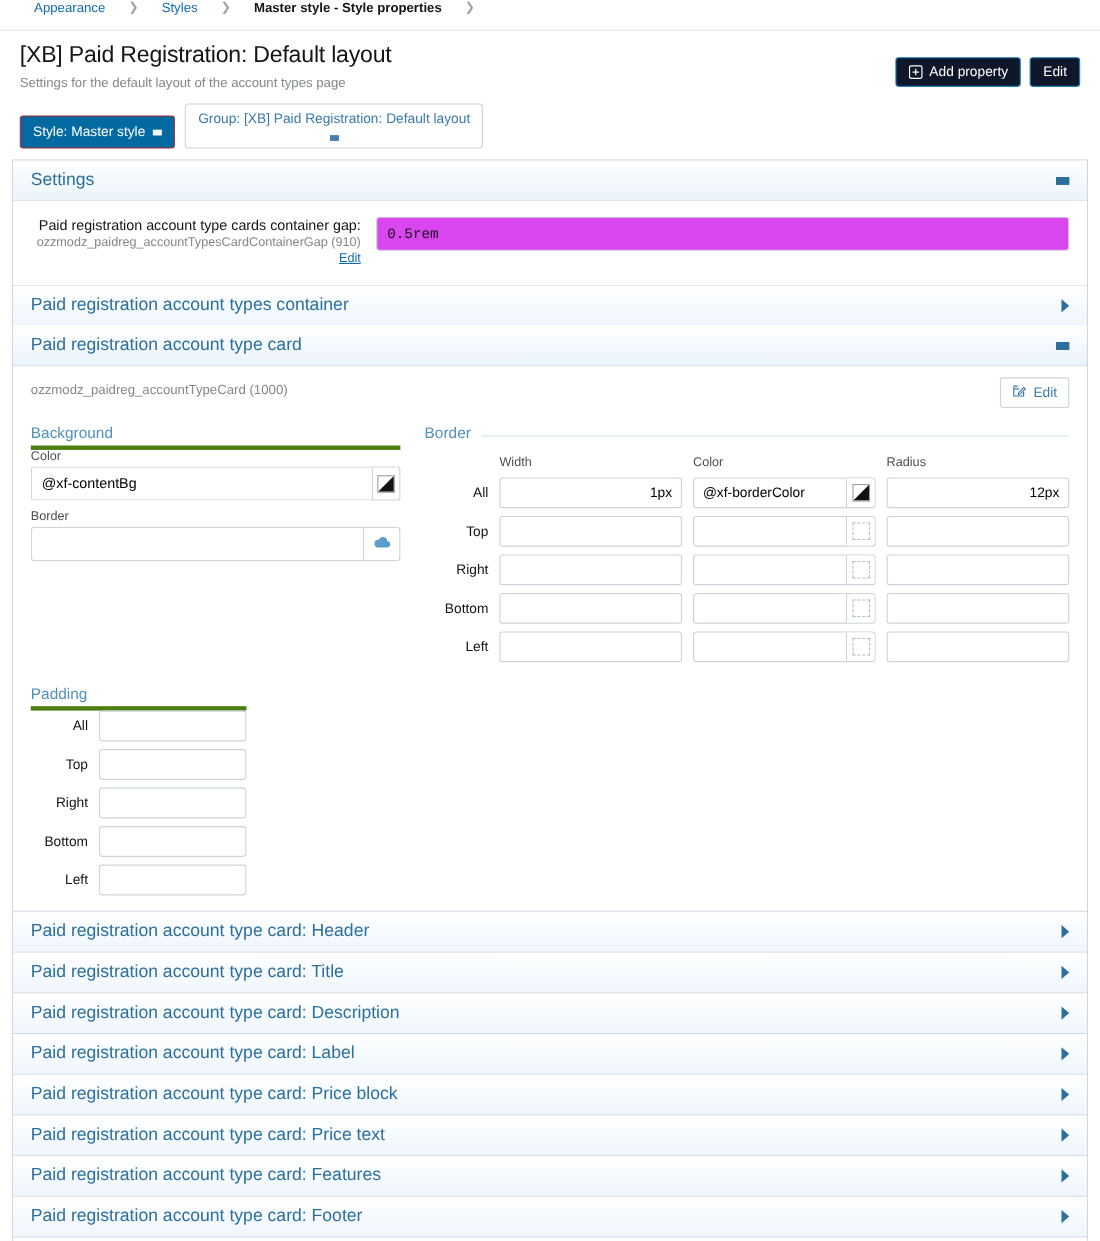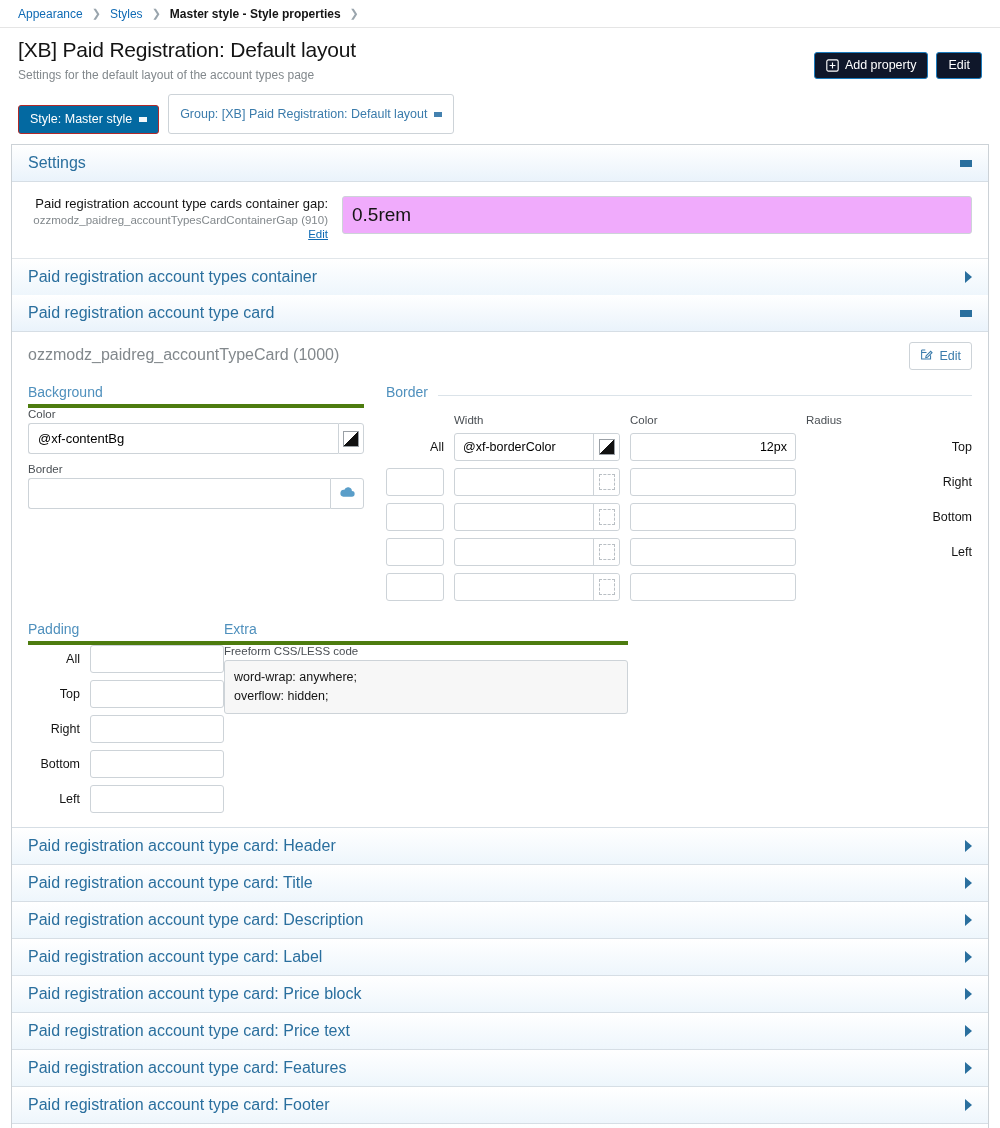--- a/index.html
+++ b/index.html
@@ -8,24 +8,25 @@
     width:1000px; height:1128px;
     background:#f7f7f7;
     font-family:"Liberation Sans", sans-serif;
     font-size:13px;
     color:#141414;
   }
   .page { width:1000px; height:1128px; background:#fff; position:relative; }
 
   
   .breadcrumb {
-    height:28px; display:flex; align-items:center;
-    padding:0 18px; font-size:12px; color:#4e6e8e;
+    height:28px; display:flex; align-items:flex-start;
+    padding:0 31px; font-size:12px; color:#4e6e8e;
     border-bottom:1px solid #e5e5e5;
     background:#fff;
+    gap:12px;
   }
   .breadcrumb a { color:#0f6ab4; text-decoration:none; }
   .breadcrumb .sep { color:#9aa5ad; margin:0 9px; font-size:11px; }
   .breadcrumb .cur { color:#141414; font-weight:bold; }
   .breadcrumb .sep-last { color:#9aa5ad; margin-left:9px; font-size:11px;}
 
   
   .titlebar { padding:10px 18px 6px 18px; position:relative; }
   .titlebar h1 {
     margin:0; font-size:21px; font-weight:normal; color:#141414;
@@ -43,21 +44,21 @@
   .btn svg { display:block; }
 
   
   .selrow { padding:6px 18px 10px 18px; display:flex; gap:9px; }
   .pill {
     display:inline-flex; align-items:center; gap:7px;
     border-radius:3px; font-size:12.5px; padding:6px 11px; cursor:pointer;
     line-height:1.2;
   }
   .pill-red { background:#0369a1; border:1px solid #b02a2a; color:#fff;margin-top:11px; }
-  .pill-white { background:#fff; border:1px solid #cdd3d8; color:#3a7bab; }
+  .pill-white { background:#fff; border:1px solid #cdd3d8; color:#3a7bab;flex-direction:column; }
   .caret { width:0;height:0;border-left:4px solid currentColor;border-right:4px solid currentColor;border-top:5px solid currentColor; border-bottom:0; display:inline-block; opacity:.95;}
 
   
   .panel {
     margin:0 11px 10px 11px;
     border:1px solid #ccd2d7;
     background:#fff;
   }
 
   .section-head {
@@ -74,29 +75,29 @@
   
   .kvrow { display:flex; padding:14px 0 18px 0; border-bottom:1px solid #e1e6ea; background:#fff;}
   .kvlabel { width:330px; text-align:right; padding-right:14px; }
   .kvlabel .main { font-size:13px; color:#141414; }
   .kvlabel .code { font-size:11.5px; color:#82888c; margin-top:3px;}
   .kvlabel .edit { font-size:11.5px; margin-top:2px; }
   .kvlabel .edit a { color:#0f6ab4; text-decoration:underline; }
   .kvfield { flex:1; padding-right:16px; }
   input.text {
     width:100%; border:1px solid #cdd3d8; border-radius:3px;
-    padding:7px 9px; font-size:19px; color:#141414;
-    font-family:Liberation Sans, sans-serif; background:#f0abfc;
+    padding:7px 9px; font-size:13px; color:#141414;
+    font-family:Liberation Mono, monospace; background:#d946ef;
   }
   input.text::placeholder { color:#b7bcc0; }
 
   
   .prop-body { padding:10px 16px 14px 16px; background:#fff; }
   .prop-top { display:flex; align-items:flex-start; justify-content:space-between; }
-  .prop-code { font-size:16px; color:#82888c; padding-top:4px;}
+  .prop-code { font-size:12px; color:#82888c; padding-top:4px;}
   .btn-edit-sm {
     border:1px solid #cdd3d8; background:#fff; color:#3a7bab;
     border-radius:3px; font-size:12.5px; padding:5px 10px;
     display:inline-flex; align-items:center; gap:6px; cursor:pointer;
   }
 
   .legend {
     font-size:14px; color:#4f90bd; padding-bottom:4px;
     border-bottom:4px solid #4d7c0f; margin-bottom:0;
   }
@@ -280,20 +281,21 @@
             <div class="legend" style="flex:none;border:0;margin:0;padding:0">Border</div>
             <div style="flex:1;border-bottom:1px solid #dbe3e9;height:1px;margin-bottom:4px"></div>
           </div>
           <div class="bgrid" style="margin-top:14px">
             <div></div>
             <div class="hdr">Width</div>
             <div class="hdr">Color</div>
             <div class="hdr">Radius</div>
 
             <div class="rl">All</div>
+            <div class="bcell plain"><input value="1px" style=""></div>
             <div class="bcell"><input class="color-in" value="@xf-borderColor" style=""><span class="sw">
                   <span class="tri"></span>
                 </span></div>
             <div class="bcell plain"><input value="12px" style=""></div>
 
             <div class="rl">Top</div>
             <div class="bcell plain"><input value="" style=""></div>
             <div class="bcell"><input class="color-in" value="" style=""><span class="sw">
                   <span class="tri-empty"></span>
                 </span></div>
@@ -332,26 +334,20 @@
             <div class="rl">Top</div>
             <div><input value="" style=""></div>
             <div class="rl">Right</div>
             <div><input value="" style=""></div>
             <div class="rl">Bottom</div>
             <div><input value="" style=""></div>
             <div class="rl">Left</div>
             <div><input value="" style=""></div>
           </div>
         </div>
-        <div class="col-extra">
-          <div class="legend">Extra</div>
-          <div class="field-label">Freeform CSS/LESS code</div>
-          <textarea class="css" style="">word-wrap: anywhere;
-overflow: hidden;</textarea>
-        </div>
       </div>
     </div>
 
     <div class="crow">
       <span class="ctitle">Paid registration account type card: Header</span>
       <span class="arrow-right"></span>
     </div>
     <div class="crow">
       <span class="ctitle">Paid registration account type card: Title</span>
       <span class="arrow-right"></span>

